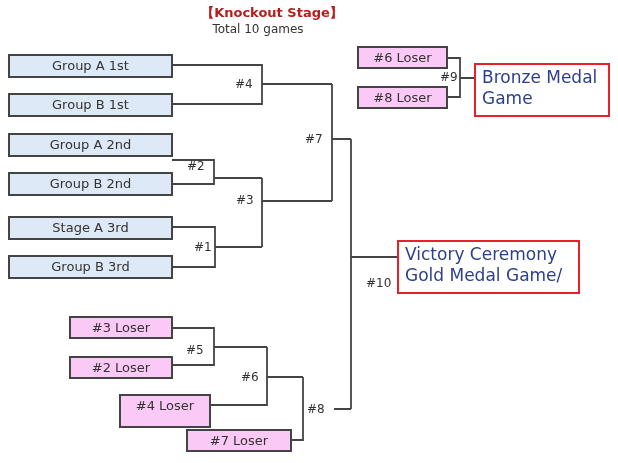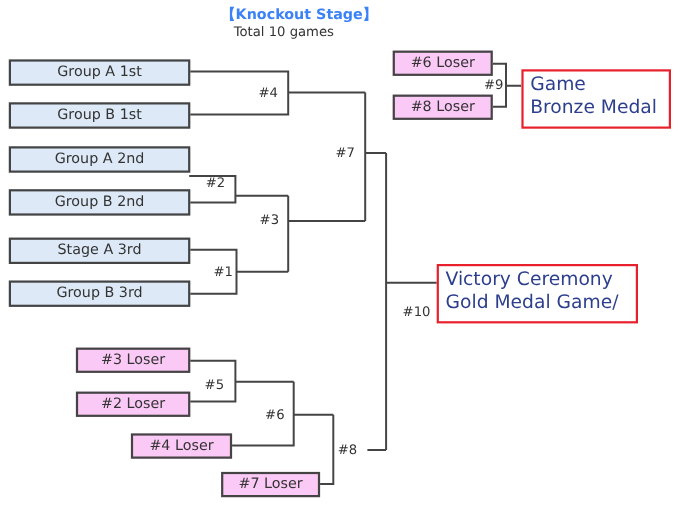--- a/index.html
+++ b/index.html
@@ -1,19 +1,19 @@
 <!DOCTYPE html>
 <html><head>
   <meta charset="utf-8">
   <style>
     html, body { margin:0; padding:0; background:#ffffff; }
     body { width:618px; height:463px; position:relative; overflow:hidden;
            font-family:"DejaVu Sans", sans-serif; color:#333; }
     .title { position:absolute; left:0; width:544px; text-align:center; top:4px;
-             font-weight:bold; font-size:13px; color:#3b82f6; }
+             font-weight:bold; font-size:13px; color:#b91c1c; }
     .subtitle { position:absolute; left:0; width:516px; text-align:center; top:22px;
                 font-size:12px; color:#333; }
     .box { position:absolute; box-sizing:border-box; border:2px solid #444;
            text-align:center; font-size:13px; color:#333; line-height:20px; }
     .blue { background:#dde9f6; }
     .pink { background:#fbc9f5; }
     .result { position:absolute; box-sizing:border-box; border:2px solid #e8202b;
               background:#fff; color:#2d3f8c; font-size:17px; line-height:21px;
               padding:2px 6px; }
     .lbl { position:absolute; font-size:12px; color:#333; }
@@ -51,36 +51,36 @@
 
 <div class="box blue" style="left:8px;top:54px;width:165px;height:24px;">Group A 1st</div>
 <div class="box blue" style="left:8px;top:93px;width:165px;height:24px;">Group B 1st</div>
 <div class="box blue" style="left:8px;top:133px;width:165px;height:24px;">Group A 2nd</div>
 <div class="box blue" style="left:8px;top:172px;width:165px;height:24px;">Group B 2nd</div>
 <div class="box blue" style="left:8px;top:216px;width:165px;height:24px;">Stage A 3rd</div>
 <div class="box blue" style="left:8px;top:255px;width:165px;height:24px;">Group B 3rd</div>
 
 <div class="box pink" style="left:69px;top:316px;width:104px;height:23px;">#3 Loser</div>
 <div class="box pink" style="left:69px;top:356px;width:104px;height:23px;">#2 Loser</div>
-<div class="box pink" style="left:119px;top:394px;width:92px;height:23px;">#4 Loser</div>
-<div class="box pink" style="left:201px;top:429px;width:90px;height:23px;text-align:center;">#7 Loser</div>
+<div class="box pink" style="left:119px;top:394px;width:92px;height:34px;">#4 Loser</div>
+<div class="box pink" style="left:186px;top:429px;width:106px;height:23px;text-align:center;">#7 Loser</div>
 <div class="box pink" style="left:357px;top:46px;width:91px;height:23px;">#6 Loser</div>
 <div class="box pink" style="left:357px;top:86px;width:91px;height:23px;">#8 Loser</div>
 
 <span class="lbl" style="left:235px;top:77px;">#4</span>
 <span class="lbl" style="left:187px;top:159px;">#2</span>
 <span class="lbl" style="left:236px;top:193px;">#3</span>
 <span class="lbl" style="left:194px;top:240px;">#1</span>
 <span class="lbl" style="left:305px;top:132px;">#7</span>
 <span class="lbl" style="left:366px;top:276px;">#10</span>
 <span class="lbl" style="left:186px;top:343px;">#5</span>
 <span class="lbl" style="left:241px;top:370px;">#6</span>
 <span class="lbl" style="left:307px;top:402px;">#8</span>
 <span class="lbl" style="left:440px;top:70px;">#9</span>
 
 <div class="result" style="left:474px;top:63px;width:136px;height:54px;">
+  <div>Bronze Medal</div>
   <div>Game</div>
-  <div>Bronze Medal</div>
 </div>
 <div class="result" style="left:397px;top:240px;width:183px;height:54px;">
   <div>Victory Ceremony</div>
   <div>Gold Medal Game/</div>
 </div>
 
 </body></html>

